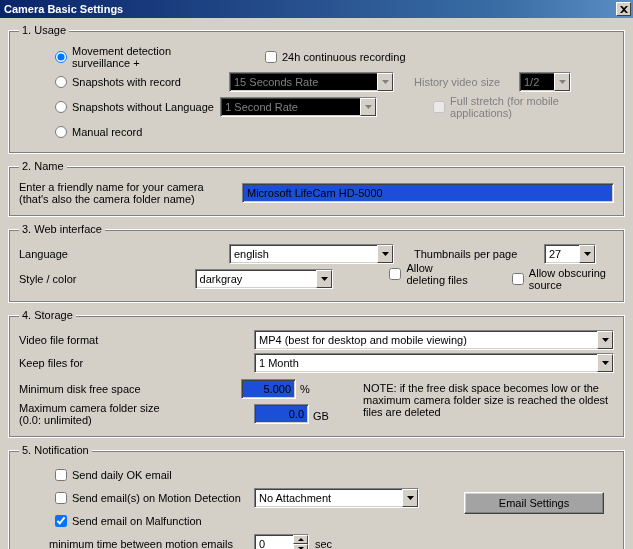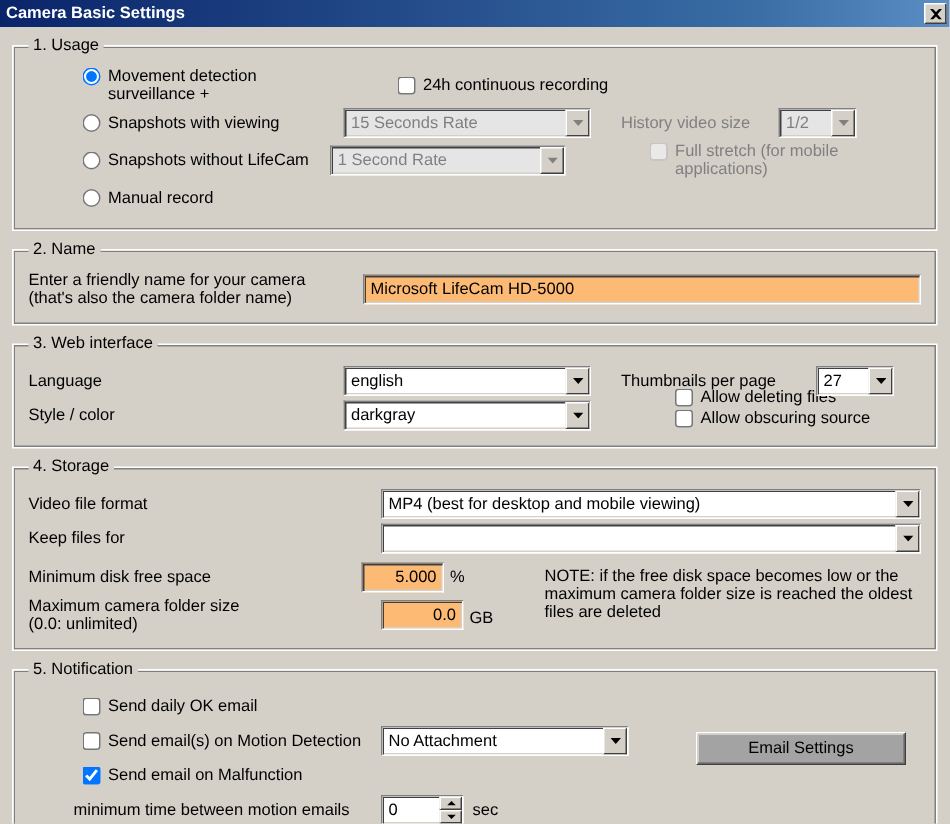--- a/index.html
+++ b/index.html
@@ -33,45 +33,45 @@
     box-shadow:inset 1px 1px 0 #808080, inset -1px -1px 0 #808080;
     margin:0 0 6px 0;
     padding:6px 10px 8px 10px;
     position:relative;
   }
   fieldset > legend {
     padding:0 3px; font-size:11px; color:#000; background:#d4d0c8;
   }
   .row { display:flex; align-items:center; margin:3px 0; min-height:20px; }
   .radio, .check {
-    display:inline-flex; cursor:default;padding-left:36px;
+    display:inline-flex; align-items:center; cursor:default;padding-left:36px;
   }
   .radio input, .check input { margin:0 5px 0 0; width:12px; height:12px; }
   label { font-size:11px; }
   .disabled, .disabled * { color:#808080 !important; }
   .selectbox {
     height:20px; display:inline-flex; align-items:center;
     background:#fff; border:1px solid #808080;
     border-right-color:#fff; border-bottom-color:#fff;
     box-shadow:inset 1px 1px 0 #404040, inset -1px -1px 0 #d4d0c8;
     padding:0 0 0 4px; position:relative; overflow:hidden;
   }
-  .selectbox.dis { background:#e5e5e5;align-items:center; }
+  .selectbox.dis { background:#000000;align-items:center; }
   .selectbox .val { flex:1; white-space:nowrap; overflow:hidden; }
   .selectbox .arrow, .spinarrows {
     width:16px; height:18px; background:#d4d0c8;
     border:1px solid #fff; border-right-color:#404040; border-bottom-color:#404040;
     display:flex; align-items:center; justify-content:center;
     margin-left:auto;
   }
   .arrow svg { width:7px; height:4px; }
   .tri { fill:#000; }
   .tri.dis { fill:#808080; }
   .textinput {
-    height:20px; background:#fdba74; border:1px solid #808080;
+    height:20px; background:#1d4ed8; border:1px solid #808080;
     border-right-color:#fff; border-bottom-color:#fff;
     box-shadow:inset 1px 1px 0 #404040, inset -1px -1px 0 #d4d0c8;
     padding:0 4px; font-family:inherit; font-size:11px;
     display:inline-block; line-height:18px;
   }
   .numright { text-align:right; }
   .btn {
     height:22px; min-width:76px; padding:0 8px;
     background:#a3a3a3;
     border:1px solid #404040; border-top-color:#fff; border-left-color:#fff;
@@ -117,21 +117,21 @@
       </span>
       <span class="check">
         <input type="checkbox" style="">
         <label>24h continuous recording</label>
       </span>
     </div>
 
     <div class="row">
       <span class="radio col1">
         <input type="radio" name="usage" style="">
-        <label>Snapshots with viewing</label>
+        <label>Snapshots with record</label>
       </span>
       <span class="selectbox dis disabled" style="width:165px">
         <span class="val">15 Seconds Rate</span>
         <span class="arrow">
             <svg viewBox="0 0 7 4">
               <polygon class="tri dis" points="0,0 7,0 3.5,4"></polygon>
             </svg>
           </span>
       </span>
       <span class="lbl disabled" style="margin-left:20px; width:105px">History video size</span>
@@ -141,21 +141,21 @@
             <svg viewBox="0 0 7 4">
               <polygon class="tri dis" points="0,0 7,0 3.5,4"></polygon>
             </svg>
           </span>
       </span>
     </div>
 
     <div class="row">
       <span class="radio col1">
         <input type="radio" name="usage" style="">
-        <label>Snapshots without LifeCam</label>
+        <label>Snapshots without Language</label>
       </span>
       <span class="selectbox dis disabled" style="width:165px">
         <span class="val">1 Second Rate</span>
         <span class="arrow">
             <svg viewBox="0 0 7 4">
               <polygon class="tri dis" points="0,0 7,0 3.5,4"></polygon>
             </svg>
           </span>
       </span>
       <span class="check disabled" style="margin-left:20px">
@@ -208,21 +208,21 @@
     <div class="row">
       <span class="lbl col1">Style / color</span>
       <span class="selectbox" style="width:165px">
         <span class="val">darkgray</span>
         <span class="arrow">
             <svg viewBox="0 0 7 4">
               <polygon class="tri" points="0,0 7,0 3.5,4"></polygon>
             </svg>
           </span>
       </span>
-      <span style="margin-left:20px; display:flex; flex-direction:column; gap:2px">
+      <span style="margin-left:20px; display:flex; flex-direction:row; gap:2px">
         <span class="check" style="margin-top:-10px">
           <input type="checkbox" style="">
           <label>Allow deleting files</label>
         </span>
         <span class="check">
           <input type="checkbox" style="">
           <label>Allow obscuring source</label>
         </span>
       </span>
     </div>
@@ -237,20 +237,21 @@
         <span class="arrow">
             <svg viewBox="0 0 7 4">
               <polygon class="tri" points="0,0 7,0 3.5,4"></polygon>
             </svg>
           </span>
       </span>
     </div>
     <div class="row">
       <span class="lbl" style="width:235px">Keep files for</span>
       <span class="selectbox" style="flex:1">
+        <span class="val">1 Month</span>
         <span class="arrow">
             <svg viewBox="0 0 7 4">
               <polygon class="tri" points="0,0 7,0 3.5,4"></polygon>
             </svg>
           </span>
       </span>
     </div>
     <div style="display:flex">
       <div style="width:340px">
         <div class="row">

